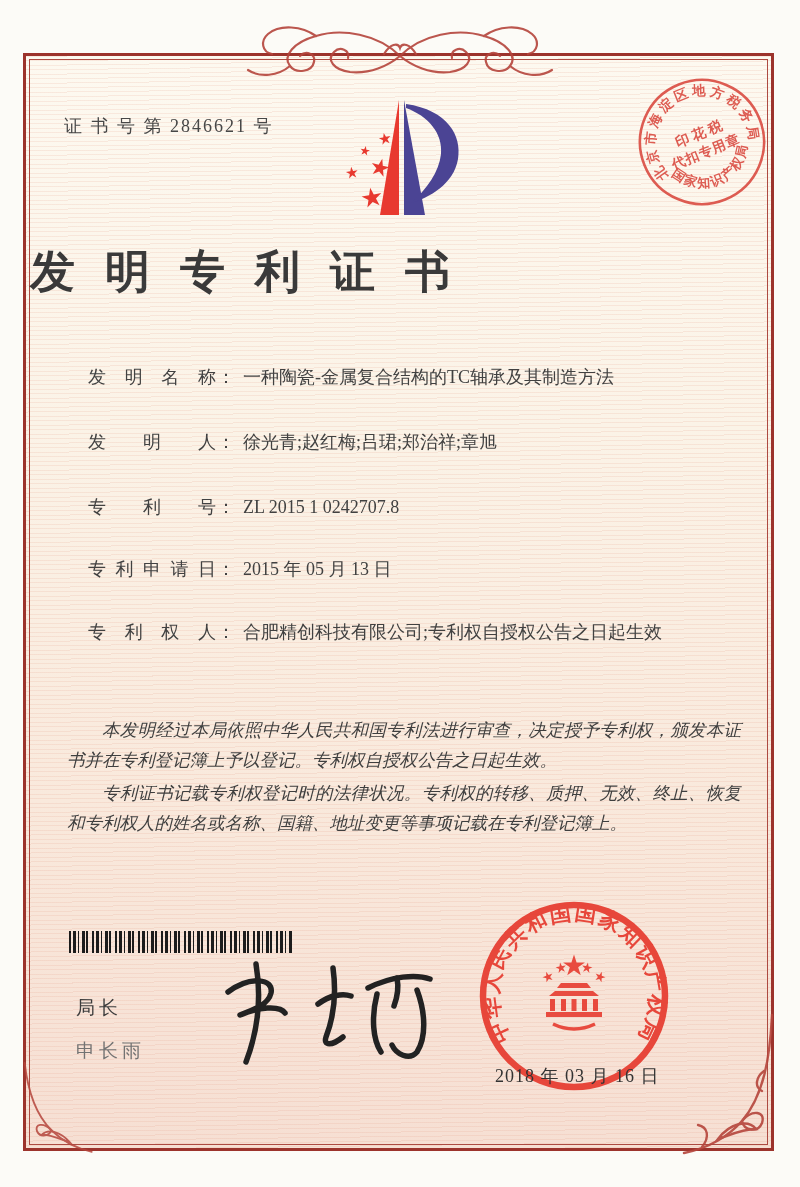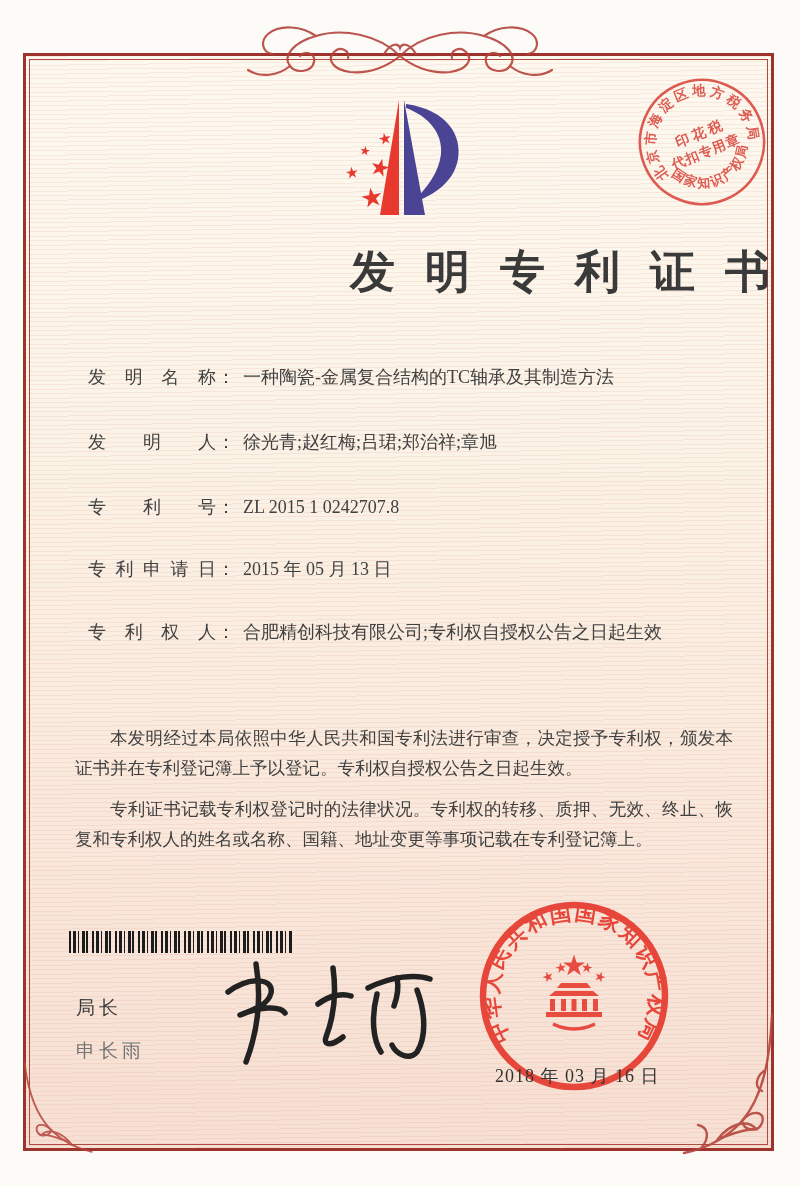--- a/index.html
+++ b/index.html
@@ -20,32 +20,32 @@
   }
   .frame-inner{position:absolute;inset:3px;border:1px solid #ad4a41;}
   .ornament-top{position:absolute;left:238px;top:14px;width:324px;height:78px;}
   .corner-br{position:absolute;right:22px;bottom:26px;width:100px;height:150px;}
   .corner-bl{position:absolute;left:20px;bottom:30px;width:78px;height:118px;transform:scaleX(-1);}
   
   .cert-number{position:absolute;left:64px;top:114px;font-size:18px;letter-spacing:2px;color:#474747;}
   .logo{position:absolute;left:328px;top:84px;width:152px;height:150px;}
   .tax-stamp{position:absolute;left:634px;top:74px;width:136px;height:136px;transform:rotate(-22deg);opacity:.88;}
   .doc-title{
-    position:absolute;left:0;right:0;top:242px;text-align:right;
+    position:absolute;left:0;right:0;top:242px;text-align:left;
     font-size:45px;font-weight:600;color:#3a3a3a;
     letter-spacing:30px;text-indent:30px;
   }
   
   .field{position:absolute;left:64px;right:56px;font-size:18px;color:#414141;white-space:nowrap;}
   .field-label{display:inline-block;width:128px;text-align:justify;text-align-last:justify;vertical-align:bottom;margin-left:24px;}
   .field-colon{display:inline-block;margin:0 8px 0 1px;}
   .f0{top:365px}.f1{top:430px}.f2{top:495px}.f3{top:557px}.f4{top:620px}.f5{top:680px}
   
   .body-text{position:absolute;left:63px;width:682px;top:712px;}
-  .body-text p{margin:12px;font-size:17.5px;line-height:29.5px;text-indent:2em;color:#3f3f3f;text-align:justify;}
+  .body-text p{margin:4px;font-size:17.5px;line-height:29.5px;text-indent:2em;color:#3f3f3f;text-align:justify;font-style:italic;}
   
   .barcode{
     position:absolute;left:69px;top:931px;width:224px;height:22px;
     background:repeating-linear-gradient(90deg,
       #1c1c1c 0 2px, rgba(0,0,0,0) 2px 4px,
       #1c1c1c 4px 7px, rgba(0,0,0,0) 7px 9px,
       #1c1c1c 9px 10px, rgba(0,0,0,0) 10px 13px,
       #1c1c1c 13px 16px, rgba(0,0,0,0) 16px 17px,
       #1c1c1c 17px 19px, rgba(0,0,0,0) 19px 23px);
   }
@@ -95,20 +95,21 @@
     </g>
   </svg>
   <svg class="corner-bl" viewBox="0 0 100 150">
     <g stroke="#b5453c" fill="none" stroke-width="2.4" stroke-linecap="round" opacity="0.85">
       <path d="M94,30 C90,66 80,96 60,116 C46,130 26,140 8,144"></path>
       <path d="M60,116 C70,106 82,108 78,118 C74,126 62,124 60,116 Z"></path>
       <path d="M36,132 C48,118 64,114 72,122 C60,122 48,128 36,132 Z"></path>
     </g>
   </svg>
 
+  <div class="cert-number">证 书 号 第 2846621 号</div>
 
   <svg class="logo" viewBox="0 0 152 150">
     <polygon points="71,16 71,131 52,131" fill="#e8392f"></polygon>
     <polygon points="76,16 97,131 76,131" fill="#4b4494"></polygon>
     <path d="M78,20 C120,26 134,52 130,75 C126,100 101,114 83,119 C99,105 111,88 113,70 C115,49 100,32 78,24 Z" fill="#4b4494"></path>
     <g fill="#e8392f">
       <use href="#star" transform="translate(57,55) scale(0.62) rotate(-12)"></use>
       <use href="#star" transform="translate(37,67) scale(0.5) rotate(10)"></use>
       <use href="#star" transform="translate(24,89) scale(0.62) rotate(-8)"></use>
       <use href="#star" transform="translate(52,84) scale(0.95) rotate(14)"></use>

